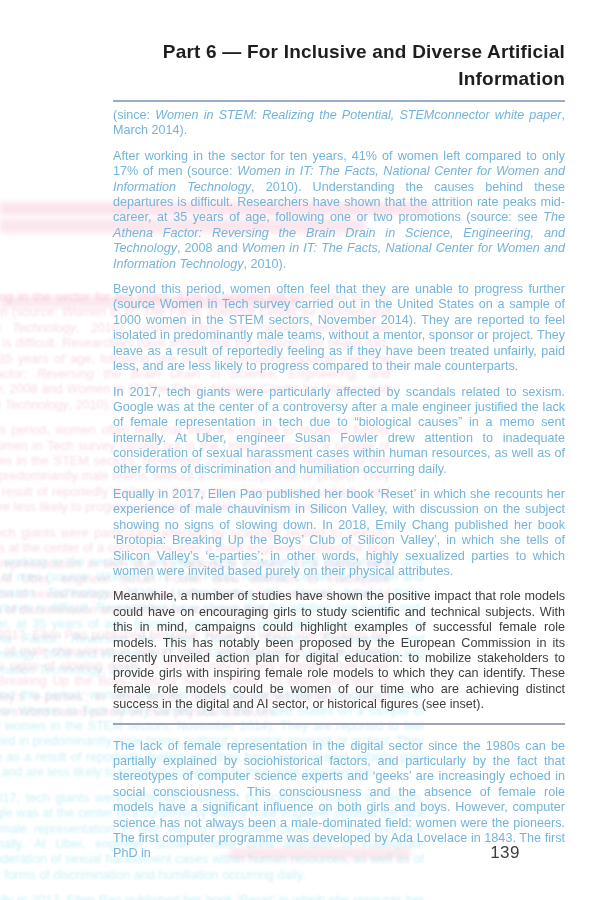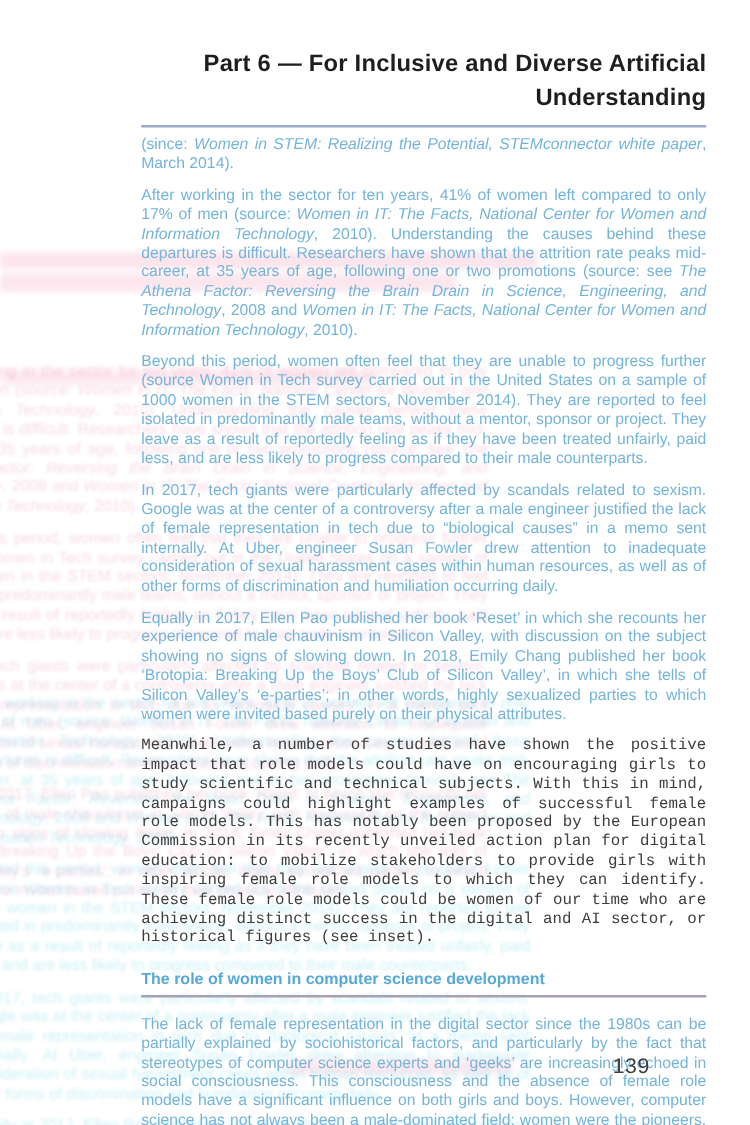--- a/index.html
+++ b/index.html
@@ -8,21 +8,21 @@
 
   
   .content{position:absolute;left:113px;top:38px;width:452px;z-index:2;}
   .title{margin:0 0 8px 0;font-size:19px;line-height:27px;font-weight:700;
          color:var(--title-color,#1e1e1e);text-align:right;letter-spacing:.2px;}
   .title span{display:block;}
   .rule{height:2px;border:none;}
   .rule-top{background:var(--rule-top,#9aabcb);margin:0 0 6px 0;}
   .para{margin:0 0 10px 0;font-size:12.6px;line-height:15.4px;text-align:justify;}
   .p-blue{color:var(--body-blue,#74b4da);}
-  .p-dark{color:var(--dark-text,#3d3d3d);margin-top:8px;margin-bottom:10px;font-family:Liberation Mono, monospace;}
+  .p-dark{color:var(--dark-text,#3d3d3d);margin-top:8px;margin-bottom:10px;}
   .it{font-style:italic;margin-top:16px;}
   .subhead{margin:16px 0 6px 0;font-size:12.8px;font-weight:700;color:var(--heading-blue,#56a8d6);}
   .rule-heading{background:var(--rule-heading,#a89fb4);margin:0 0 14px 0;}
   .pagenum{position:absolute;top:843px;right:80px;z-index:2;font-size:17px;
            color:var(--dark-text,#3d3d3d);letter-spacing:.5px;}
 
   
   .ghost{position:absolute;width:452px;z-index:1;pointer-events:none;filter:blur(1.1px);}
   .ghost .para{color:inherit !important;}
   .ghost-a{left:-62px;top:290px;color:var(--ghost-pink,#e986ad);opacity:.30;}
@@ -51,30 +51,29 @@
   <div class="ghost ghost-b" id="ghost-b" aria-hidden="true">
       <p class="para p-blue"><span>After working in the sector for ten years, 41% of women left compared to only 17% of men (source: </span><span class="it">Women in IT: The Facts, National Center for Women and Information Technology</span><span>, 2010). Understanding the causes behind these departures is difficult. Researchers have shown that the attrition rate peaks mid-career, at 35 years of age, following one or two promotions (source: see </span><span class="it">The Athena Factor: Reversing the Brain Drain in Science, Engineering, and Technology</span><span>, 2008 and </span><span class="it">Women in IT: The Facts, National Center for Women and Information Technology</span><span>, 2010).</span></p>
       <p class="para p-blue"><span>Beyond this period, women often feel that they are unable to progress further (source Women in Tech survey carried out in the United States on a sample of 1000 women in the STEM sectors, November 2014). They are reported to feel isolated in predominantly male teams, without a mentor, sponsor or project. They leave as a result of reportedly feeling as if they have been treated unfairly, paid less, and are less likely to progress compared to their male counterparts.</span></p>
       <p class="para p-blue"><span>In 2017, tech giants were particularly affected by scandals related to sexism. Google was at the center of a controversy after a male engineer justified the lack of female representation in tech due to “biological causes” in a memo sent internally. At Uber, engineer Susan Fowler drew attention to inadequate consideration of sexual harassment cases within human resources, as well as of other forms of discrimination and humiliation occurring daily.</span></p>
       <p class="para p-blue"><span>Equally in 2017, Ellen Pao published her book ‘Reset’ in which she recounts her experience of male chauvinism in Silicon Valley, with discussion on the subject showing no signs of slowing down. In 2018, Emily Chang published her book ‘Brotopia: Breaking Up the Boys’ Club of Silicon Valley’, in which she tells of Silicon Valley’s ‘e-parties’; in other words, highly sexualized parties to which women were invited based purely on their physical attributes.</span></p>
     </div>
 
   <div class="content">
     <h1 class="title">
       <span>Part 6 — For Inclusive and Diverse Artificial</span>
-      <span>Understanding</span>
+      <span>Information</span>
     </h1>
     <div class="rule rule-top"></div>
     <div id="blocks">
         <p class="para p-blue"><span>(since: </span><span class="it">Women in STEM: Realizing the Potential, STEMconnector white paper</span><span>, March 2014).</span></p>
         <p class="para p-blue"><span>After working in the sector for ten years, 41% of women left compared to only 17% of men (source: </span><span class="it">Women in IT: The Facts, National Center for Women and Information Technology</span><span>, 2010). Understanding the causes behind these departures is difficult. Researchers have shown that the attrition rate peaks mid-career, at 35 years of age, following one or two promotions (source: see </span><span class="it">The Athena Factor: Reversing the Brain Drain in Science, Engineering, and Technology</span><span>, 2008 and </span><span class="it">Women in IT: The Facts, National Center for Women and Information Technology</span><span>, 2010).</span></p>
         <p class="para p-blue"><span>Beyond this period, women often feel that they are unable to progress further (source Women in Tech survey carried out in the United States on a sample of 1000 women in the STEM sectors, November 2014). They are reported to feel isolated in predominantly male teams, without a mentor, sponsor or project. They leave as a result of reportedly feeling as if they have been treated unfairly, paid less, and are less likely to progress compared to their male counterparts.</span></p>
         <p class="para p-blue"><span>In 2017, tech giants were particularly affected by scandals related to sexism. Google was at the center of a controversy after a male engineer justified the lack of female representation in tech due to “biological causes” in a memo sent internally. At Uber, engineer Susan Fowler drew attention to inadequate consideration of sexual harassment cases within human resources, as well as of other forms of discrimination and humiliation occurring daily.</span></p>
         <p class="para p-blue"><span>Equally in 2017, Ellen Pao published her book ‘Reset’ in which she recounts her experience of male chauvinism in Silicon Valley, with discussion on the subject showing no signs of slowing down. In 2018, Emily Chang published her book ‘Brotopia: Breaking Up the Boys’ Club of Silicon Valley’, in which she tells of Silicon Valley’s ‘e-parties’; in other words, highly sexualized parties to which women were invited based purely on their physical attributes.</span></p>
         <p class="para p-dark"><span>Meanwhile, a number of studies have shown the positive impact that role models could have on encouraging girls to study scientific and technical subjects. With this in mind, campaigns could highlight examples of successful female role models. This has notably been proposed by the European Commission in its recently unveiled action plan for digital education: to mobilize stakeholders to provide girls with inspiring female role models to which they can identify. These female role models could be women of our time who are achieving distinct success in the digital and AI sector, or historical figures (see inset).</span></p>
-        <h2 class="subhead">The role of women in computer science development</h2>
         <div class="rule rule-heading"></div>
         <p class="para p-blue"><span>The lack of female representation in the digital sector since the 1980s can be partially explained by sociohistorical factors, and particularly by the fact that stereotypes of computer science experts and ‘geeks’ are increasingly echoed in social consciousness. This consciousness and the absence of female role models have a significant influence on both girls and boys. However, computer science has not always been a male-dominated field:  women were the pioneers. The first computer programme was developed by Ada Lovelace in 1843. The first PhD in</span></p>
       </div>
   </div>
 
   <div class="pagenum">139</div>
 </div>
 
 </body></html>

